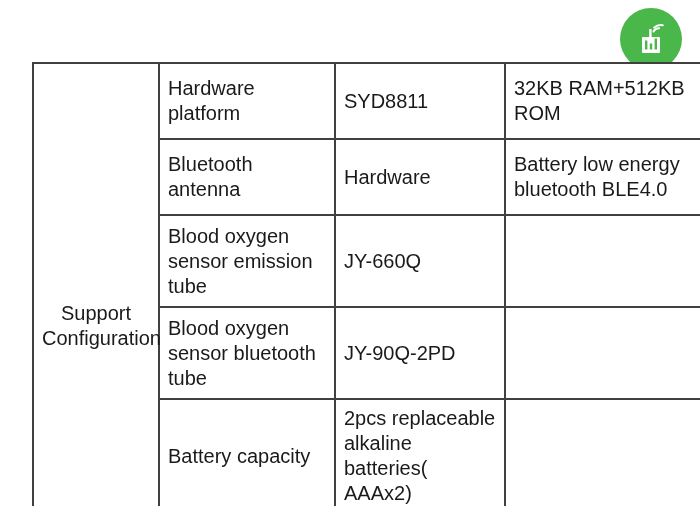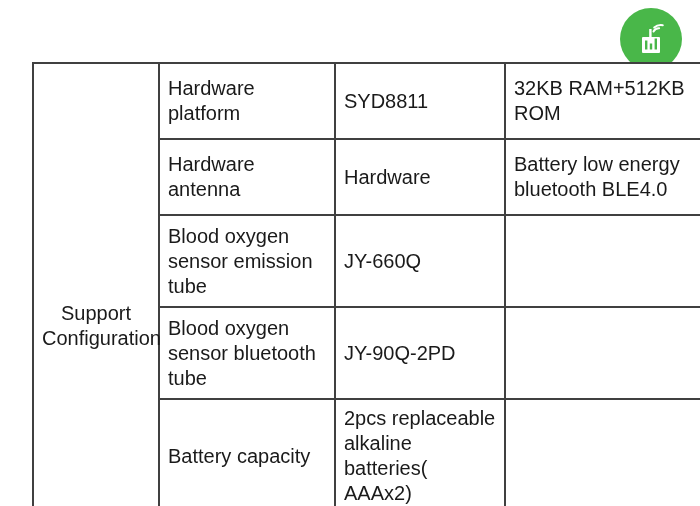--- a/index.html
+++ b/index.html
@@ -107,21 +107,21 @@
       <tr>
         <td class="col-label cell-center tall" rowspan="6">
           <div>Support</div>
           <div>Configuration</div>
         </td>
         <td class="col-item tall">Hardware platform</td>
         <td class="col-val1 tall">SYD8811</td>
         <td class="col-val2 tall">32KB RAM+512KB ROM</td>
       </tr>
       <tr>
-        <td class="col-item tall">Hardware antenna</td>
+        <td class="col-item tall">Bluetooth antenna</td>
         <td class="col-val1 tall">Hardware</td>
         <td class="col-val2 tall">Battery low energy bluetooth BLE4.0</td>
       </tr>
       <tr>
         <td class="col-item tall-3">Blood oxygen sensor emission tube</td>
         <td class="col-val1 tall-3">JY-660Q</td>
         <td class="col-val2 tall-3"></td>
       </tr>
       <tr>
         <td class="col-item tall-3">Blood oxygen sensor bluetooth tube</td>

